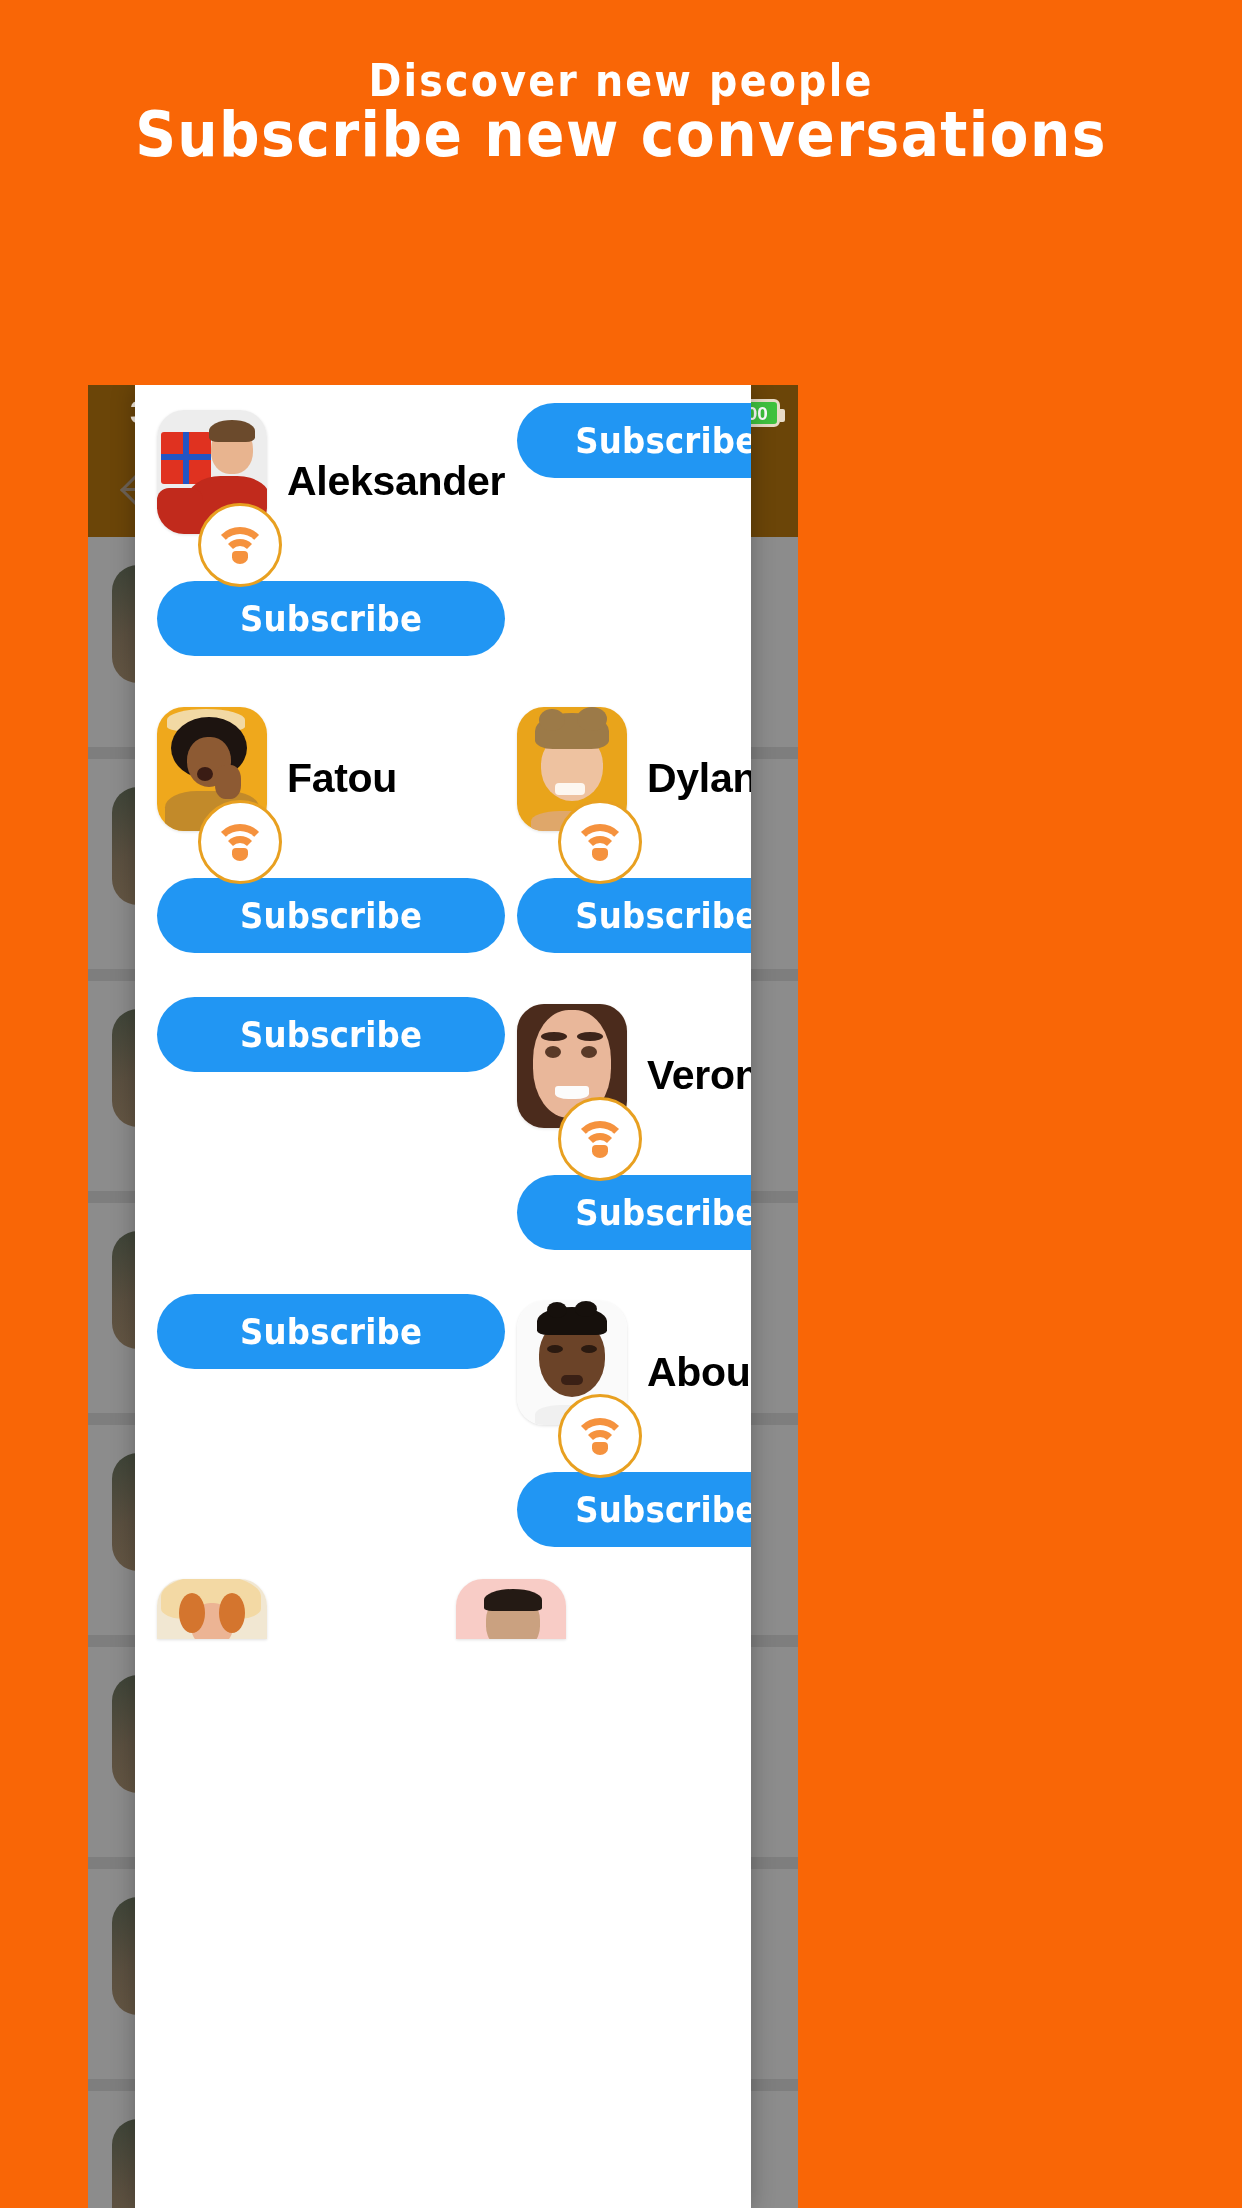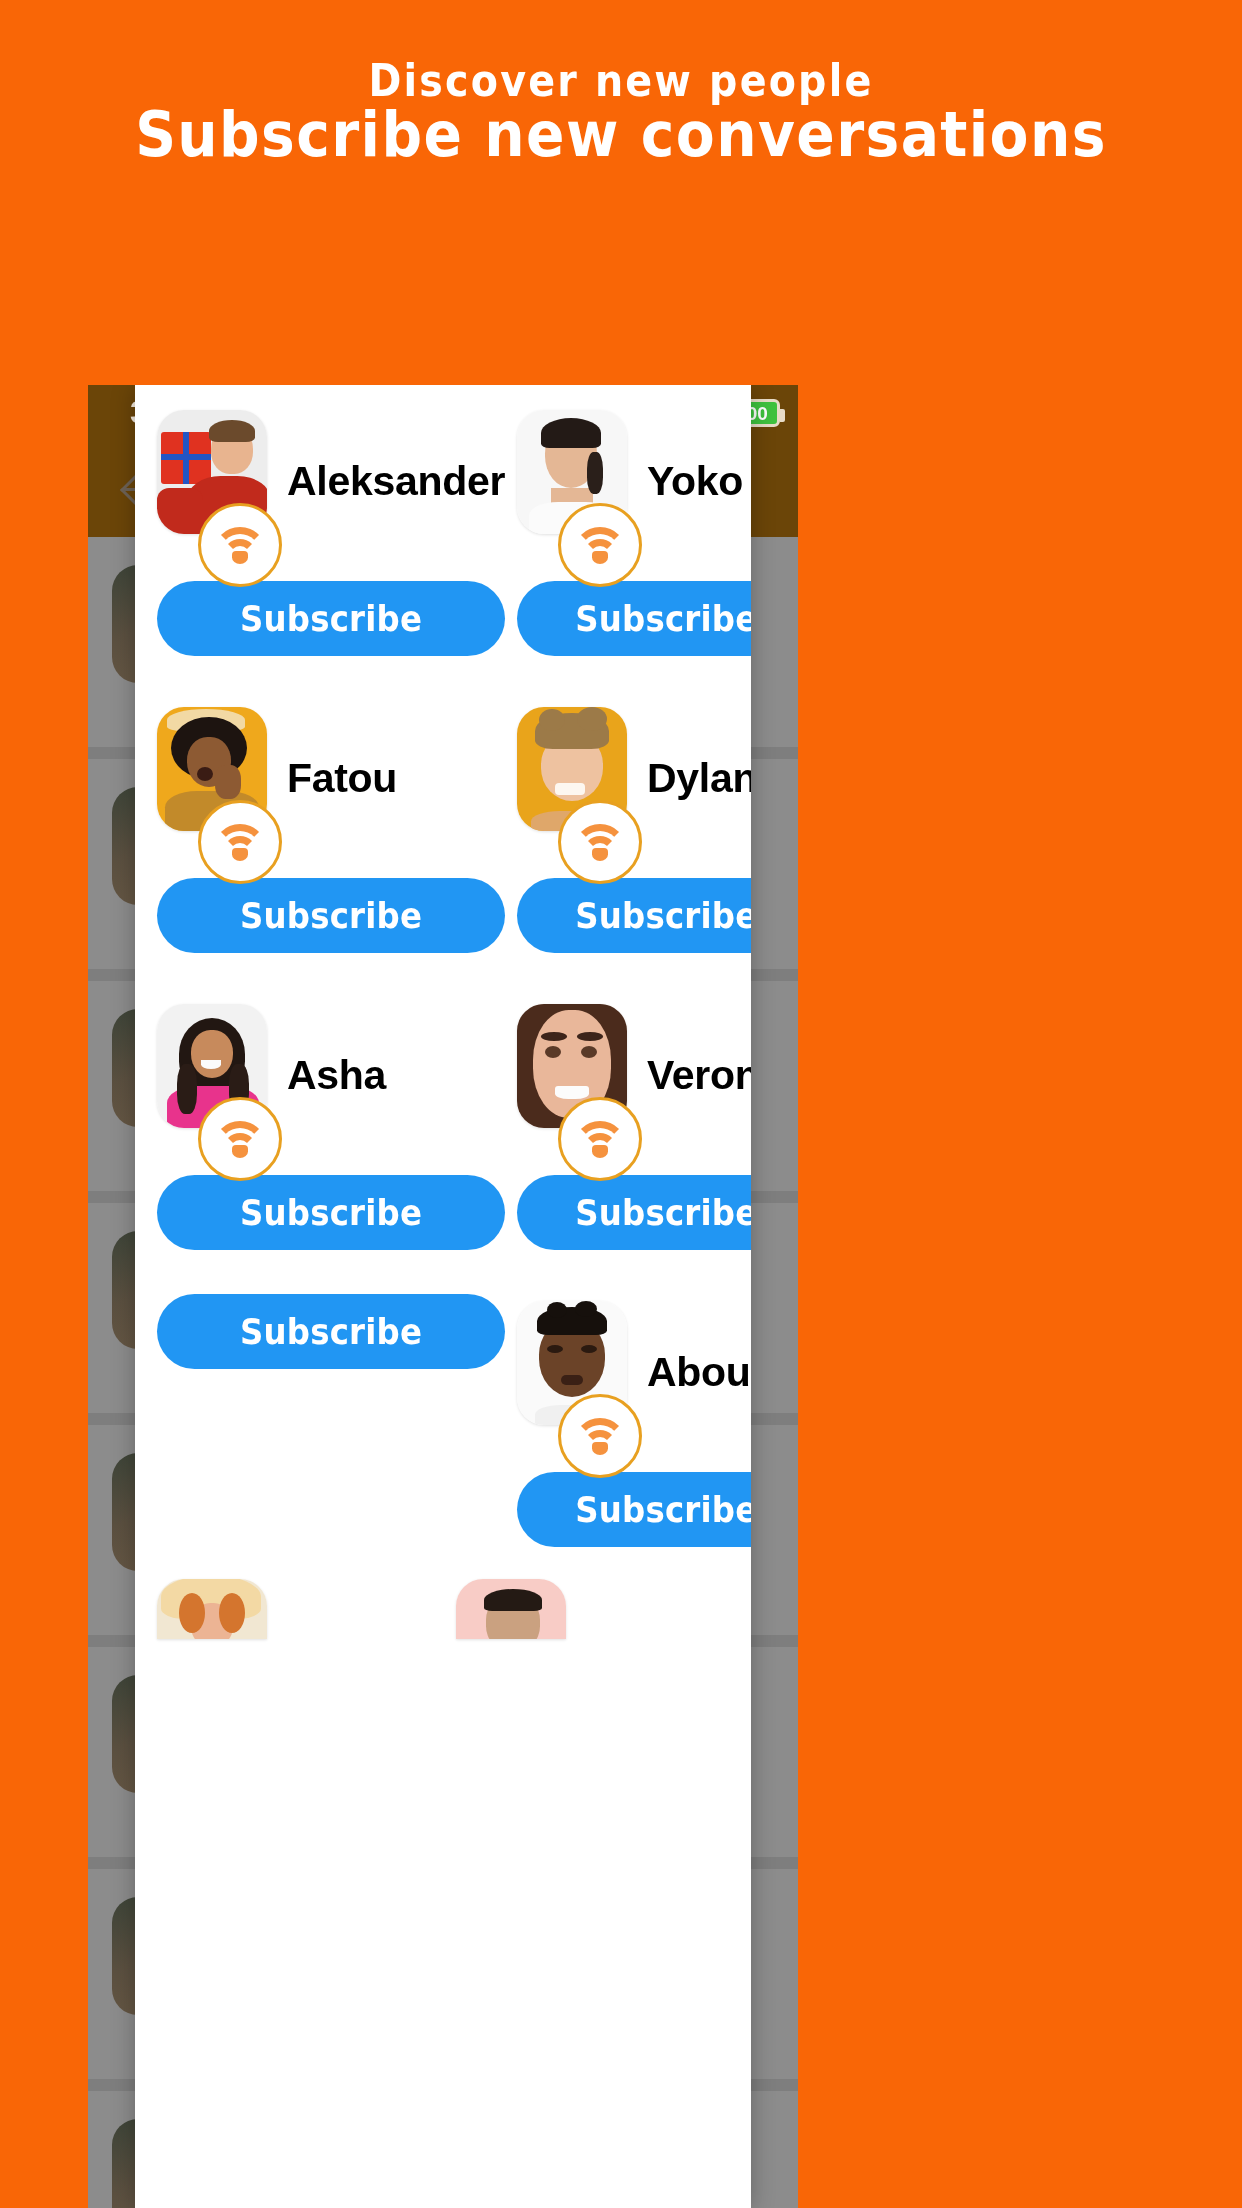--- a/index.html
+++ b/index.html
@@ -275,38 +275,20 @@
                 <span></span>
                 <span></span>
                 <span></span>
               </div>
           </div>
         </div>
         <button class="subscribe">Subscribe</button>
       </div>
 
       <div class="card">
-        <div class="card-top">
-          <div class="avatar">
-            <div class="ph" style="background:#f7f7f7"></div>
-            <div style="position:absolute;left:28px;top:14px;width:52px;height:64px;background:#e4b795;border-radius:46% 46% 50% 50%"></div>
-            <div style="position:absolute;left:24px;top:8px;width:60px;height:30px;background:#231a16;border-radius:50% 50% 14% 14%"></div>
-            <div style="position:absolute;left:34px;top:78px;width:42px;height:20px;background:#e4b795"></div>
-            <div style="position:absolute;left:12px;top:92px;width:86px;height:40px;background:#fbfbfb;border-radius:34% 34% 0 0"></div>
-            <div style="position:absolute;left:70px;top:42px;width:16px;height:42px;background:#2a1f1a;border-radius:40%"></div>
-          </div>
-          <div class="card-name">Yoko</div>
-          <div class="wifi-badge">
-            <div class="wifi-g">
-                <span></span>
-                <span></span>
-                <span></span>
-              </div>
-          </div>
-        </div>
         <button class="subscribe">Subscribe</button>
       </div>
 
       <div class="card">
         <div class="card-top">
           <div class="avatar">
             <div class="ph" style="background:#efa81c"></div>
             <div style="position:absolute;left:10px;top:2px;width:78px;height:22px;background:#f2d9a4;border-radius:50% 50% 20% 20%"></div>
             <div style="position:absolute;left:14px;top:10px;width:76px;height:62px;background:#1d1410;border-radius:50%"></div>
             <div style="position:absolute;left:30px;top:30px;width:44px;height:50px;background:#8d5a33;border-radius:46% 46% 50% 50%"></div>
@@ -343,39 +325,20 @@
                 <span></span>
                 <span></span>
                 <span></span>
               </div>
           </div>
         </div>
         <button class="subscribe">Subscribe</button>
       </div>
 
       <div class="card">
-        <div class="card-top">
-          <div class="avatar">
-            <div class="ph" style="background:#f2f2f2"></div>
-            <div style="position:absolute;left:22px;top:14px;width:66px;height:72px;background:#221712;border-radius:50% 50% 40% 40%"></div>
-            <div style="position:absolute;left:34px;top:26px;width:42px;height:48px;background:#c78a5c;border-radius:46% 46% 50% 50%"></div>
-            <div style="position:absolute;left:44px;top:56px;width:20px;height:9px;background:#fbfbfb;border-radius:0 0 50% 50%"></div>
-            <div style="position:absolute;left:10px;top:82px;width:92px;height:50px;background:#e8338c;border-radius:34% 34% 0 0"></div>
-            <div style="position:absolute;left:20px;top:60px;width:20px;height:50px;background:#2a1c16;border-radius:40%"></div>
-            <div style="position:absolute;left:72px;top:60px;width:20px;height:50px;background:#2a1c16;border-radius:40%"></div>
-          </div>
-          <div class="card-name cond">Asha</div>
-          <div class="wifi-badge">
-            <div class="wifi-g">
-                <span></span>
-                <span></span>
-                <span></span>
-              </div>
-          </div>
-        </div>
         <button class="subscribe">Subscribe</button>
       </div>
 
       <div class="card">
         <div class="card-top">
           <div class="avatar">
             <div class="ph" style="background:#efe3da"></div>
             <div style="position:absolute;left:-2px;top:0px;width:114px;height:126px;background:#4b2b1c;border-radius:26px"></div>
             <div style="position:absolute;left:16px;top:6px;width:78px;height:108px;background:#e9b79a;border-radius:46% 46% 46% 46%"></div>
             <div style="position:absolute;left:24px;top:28px;width:26px;height:9px;background:#3d241a;border-radius:50%"></div>

